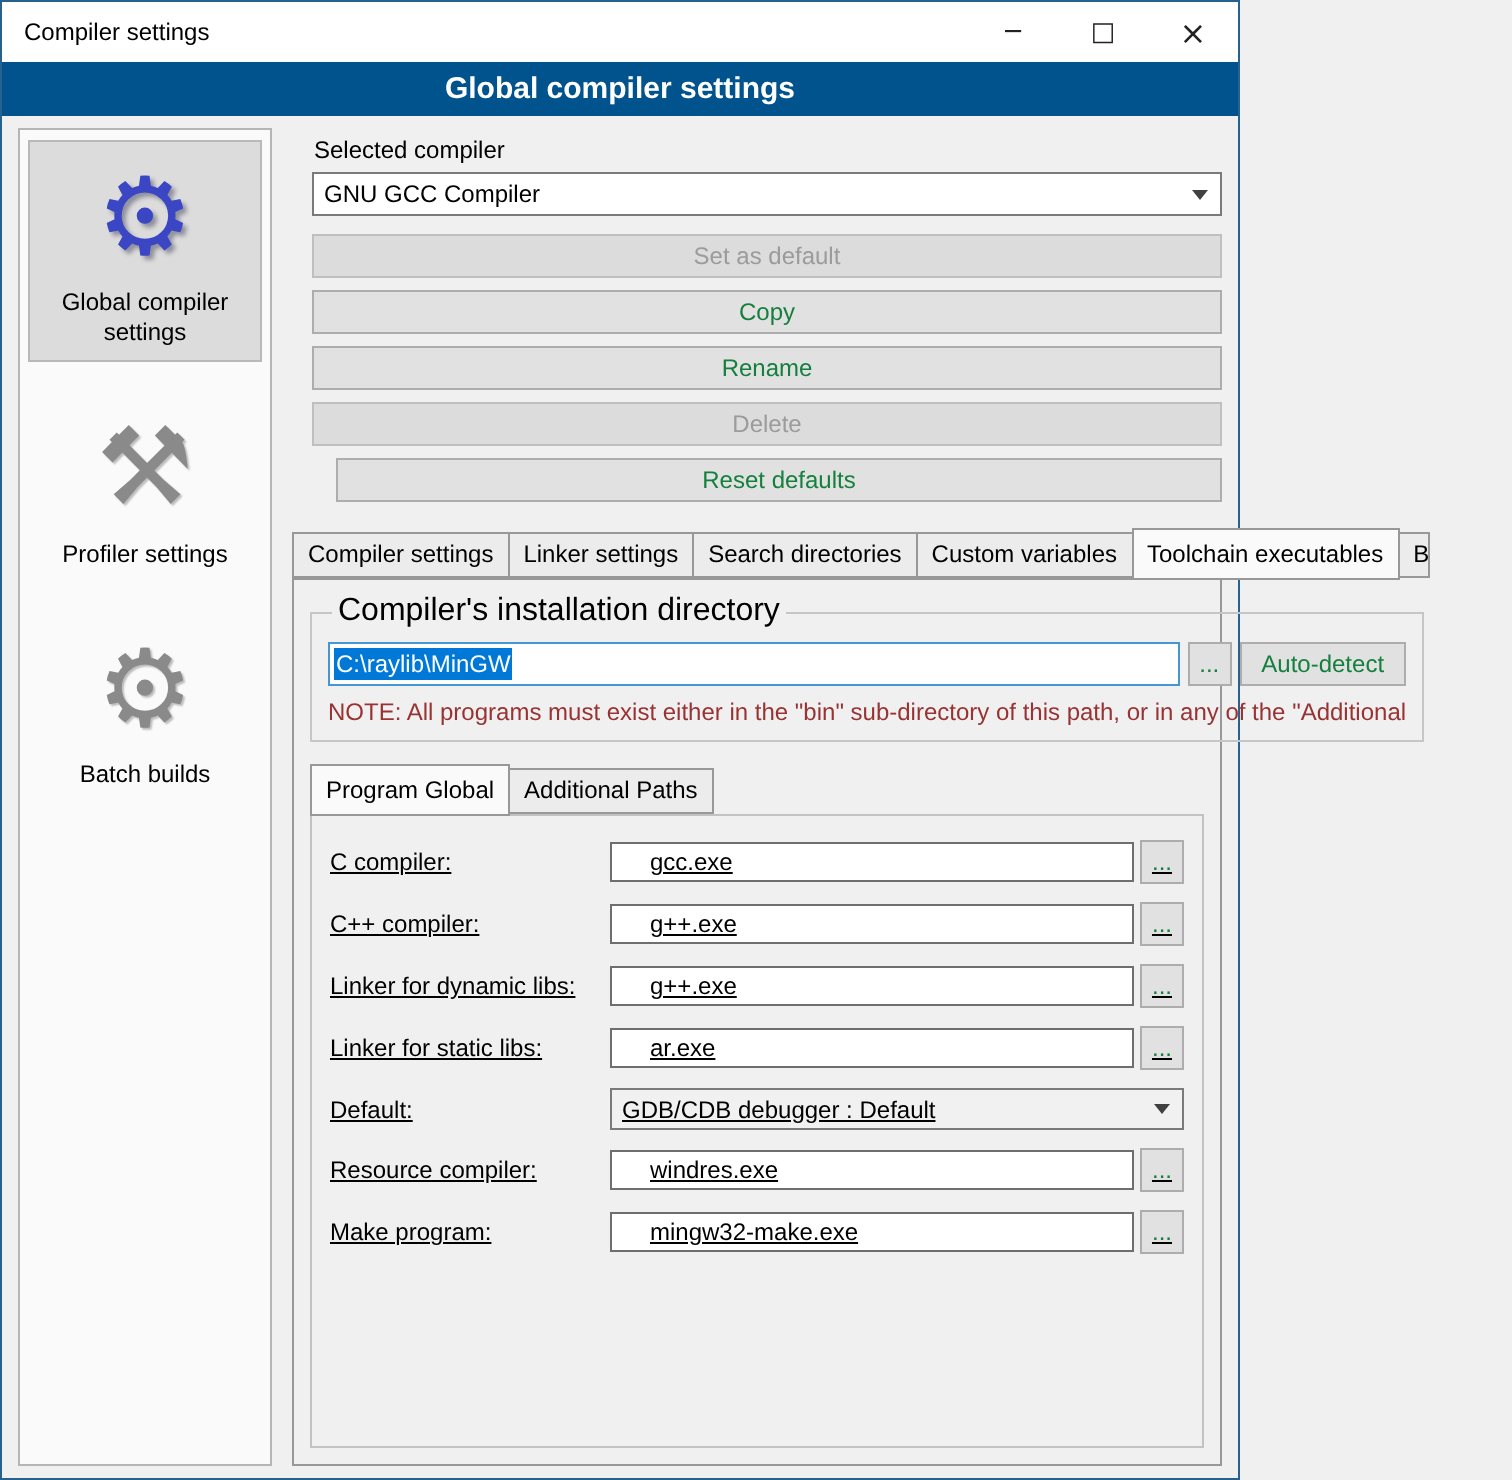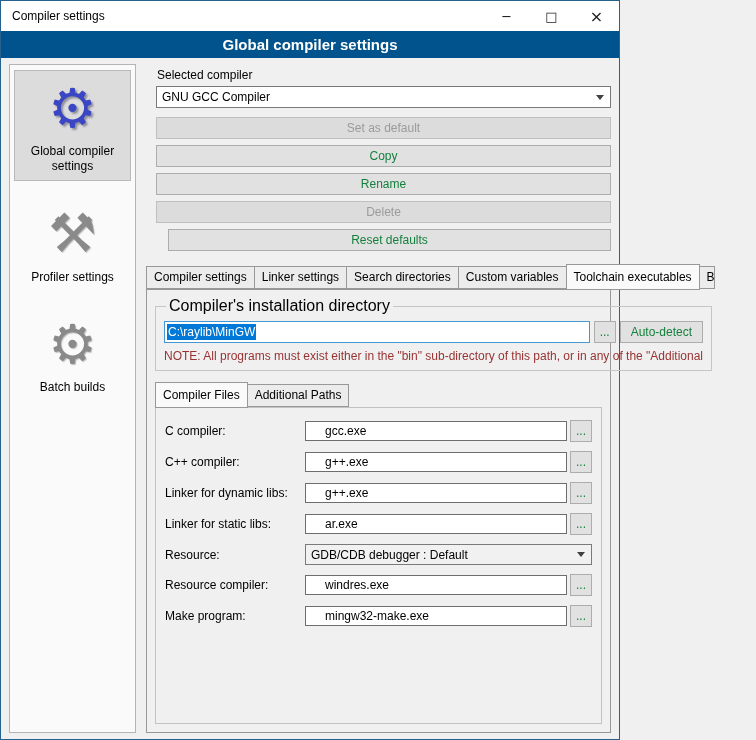--- a/index.html
+++ b/index.html
@@ -85,21 +85,21 @@
   .path-input { flex: 1; min-width: 0; height: 22px; border: 1px solid #4597d3; background: #fff;
                 display: flex; align-items: center; padding: 0 2px; font-size: 12px; }
   .selected-text { background: var(--selection-bg, #0078d7); color: #fff; padding: 1px 1px; white-space: nowrap; }
   .btn.browse { min-width: 22px; width: 22px; padding: 0; height: 22px; }
   .btn.autodetect { min-width: 80px; }
   .note { margin-top: 6px; font-size: 12px; color: var(--note-color, #993333);
           white-space: nowrap; overflow: hidden; }
 
   
   .subtabstrip { display: flex; align-items: flex-end; margin-top: 11px; }
-  .subtab-panel { border: 1px solid #c2c2c2; flex: 1; min-height: 0; padding: 12px 9px 8px; }
+  .subtab-panel { border: 1px solid #c2c2c2; flex: 1; min-height: 0; padding: 12px 9px 8px; text-decoration: underline; }
   .field-row { display: flex; align-items: center; margin-bottom: 9px; }
   .field-label { flex: 0 0 140px; width: 140px; font-size: 12px; }
   .field-input { flex: 1; min-width: 0; height: 20px; border: 1px solid #6e6e6e;
                  font-size: 12px; font-family: inherit; padding: 1px 19px; background: #fff; }
   .field-row .btn.browse { margin-left: 3px; }
   .combo.debugger { flex: 1; height: 21px; background: #f1f1f1; }
 
   
   .footer { flex: 0 0 auto; display: flex; justify-content: flex-end; gap: 9px; padding: 3px 11px 10px; }
   .footer .btn { min-width: 74px; height: 23px; }
@@ -187,21 +187,21 @@
             <div class="path-input">
               <span class="selected-text">C:\raylib\MinGW</span>
             </div>
             <button class="btn browse">...</button>
             <button class="btn autodetect">Auto-detect</button>
           </div>
           <div class="note">NOTE: All programs must exist either in the "bin" sub-directory of this path, or in any of the "Additional</div>
         </fieldset>
 
         <div class="subtabstrip">
-          <div class="tab active">Compiler Files</div>
+          <div class="tab active">Program Global</div>
           <div class="tab">Additional Paths</div>
         </div>
 
         <div class="subtab-panel">
 
           <div class="field-row">
             <span class="field-label">C compiler:</span>
             <input class="field-input" type="text" value="gcc.exe" style="">
             <button class="btn browse">...</button>
           </div>
@@ -218,21 +218,21 @@
             <button class="btn browse">...</button>
           </div>
 
           <div class="field-row">
             <span class="field-label">Linker for static libs:</span>
             <input class="field-input" type="text" value="ar.exe" style="">
             <button class="btn browse">...</button>
           </div>
 
           <div class="field-row">
-            <span class="field-label">Resource:</span>
+            <span class="field-label">Default:</span>
             <div class="combo debugger">
               <span class="combo-text">GDB/CDB debugger : Default</span>
               <span class="combo-arrow"></span>
             </div>
           </div>
 
           <div class="field-row">
             <span class="field-label">Resource compiler:</span>
             <input class="field-input" type="text" value="windres.exe" style="">
             <button class="btn browse">...</button>

